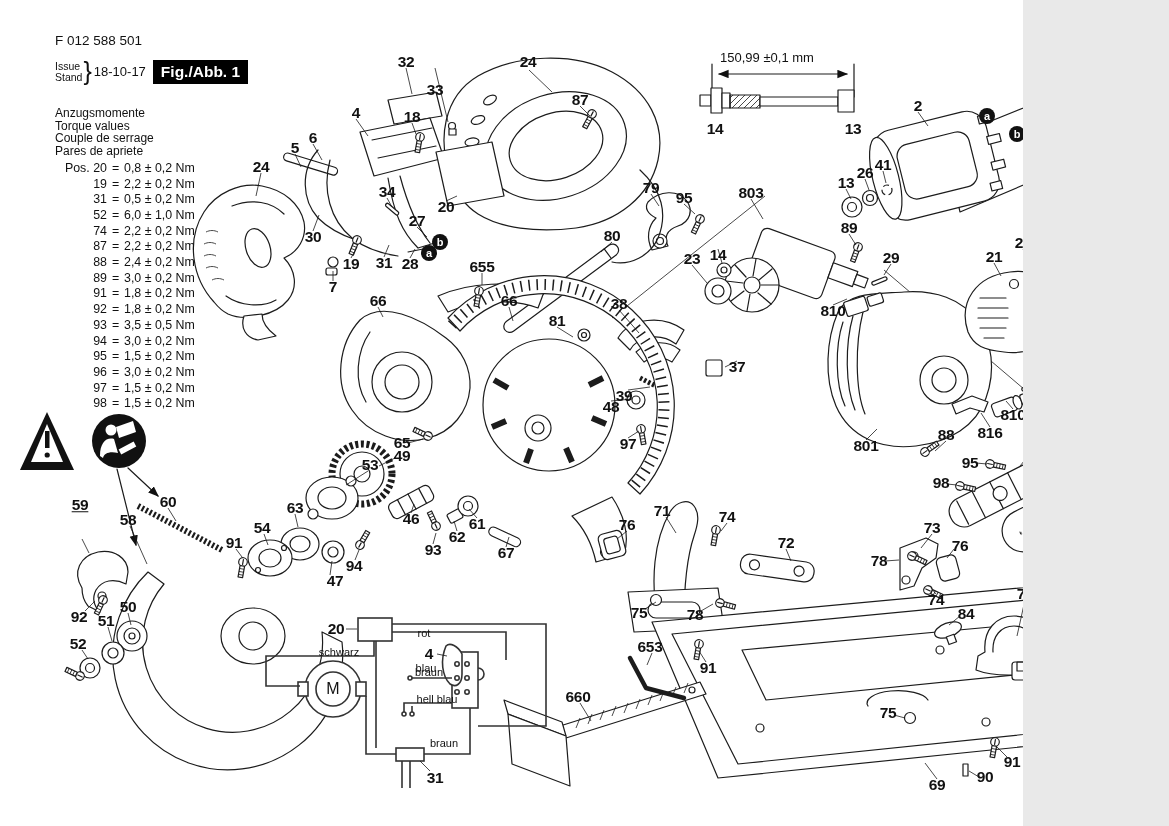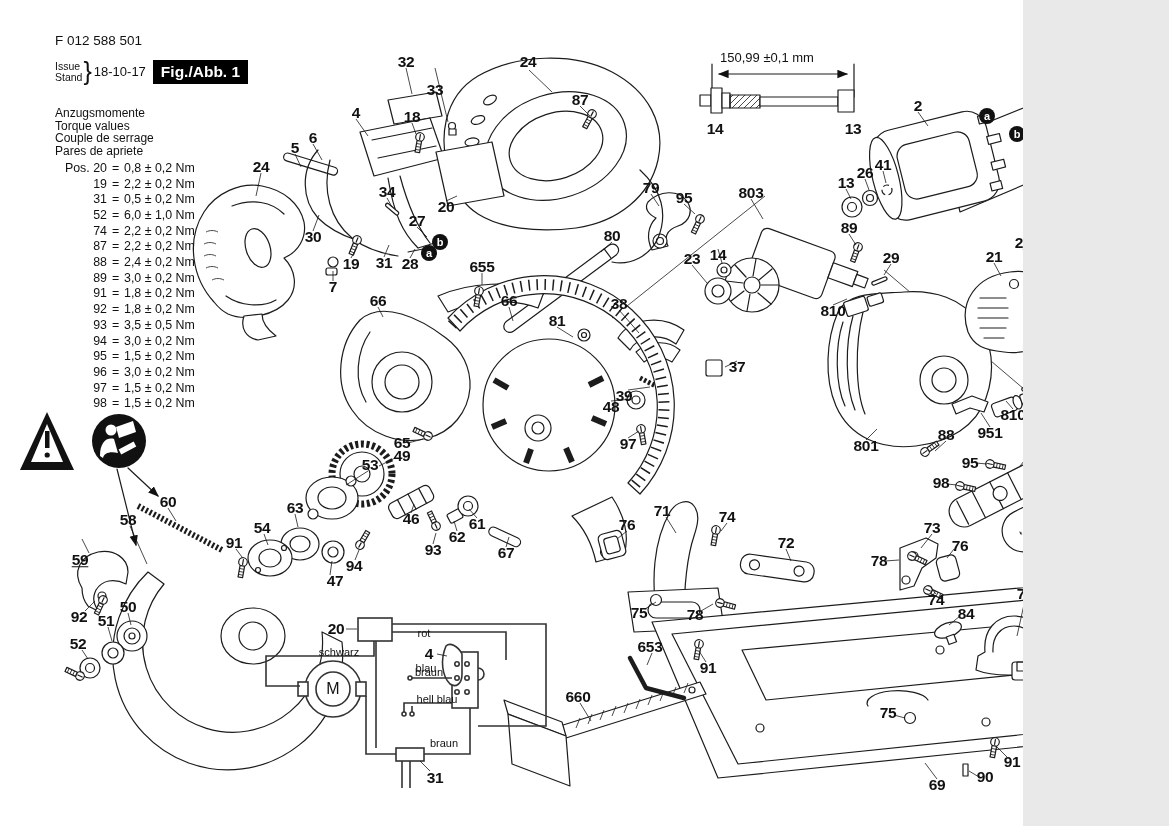--- a/index.html
+++ b/index.html
@@ -556,21 +556,21 @@
     <div class="callout" style="left: 718px; top: 255px;">14</div>
     <div class="callout" style="left: 619px; top: 304px;">38</div>
     <div class="callout" style="left: 557px; top: 321px;">81</div>
     <div class="callout" style="left: 833px; top: 311px;">810</div>
     <div class="callout" style="left: 1041px; top: 359px;">29</div>
     <div class="callout" style="left: 737px; top: 367px;">37</div>
     <div class="callout" style="left: 624px; top: 396px;">39</div>
     <div class="callout" style="left: 611px; top: 407px;">48</div>
     <div class="callout" style="left: 628px; top: 444px;">97</div>
     <div class="callout" style="left: 1013px; top: 415px;">810</div>
-    <div class="callout" style="left: 990px; top: 433px;">951</div>
+    <div class="callout" style="left: 990px; top: 433px;">816</div>
     <div class="callout" style="left: 946px; top: 435px;">88</div>
     <div class="callout" style="left: 866px; top: 446px;">801</div>
     <div class="callout" style="left: 1071px; top: 420px;">22</div>
     <div class="callout" style="left: 970px; top: 463px;">95</div>
     <div class="callout" style="left: 941px; top: 483px;">98</div>
     <div class="callout" style="left: 1065px; top: 553px;">97</div>
     <div class="callout" style="left: 402px; top: 443px;">65</div>
     <div class="callout" style="left: 402px; top: 456px;">49</div>
     <div class="callout" style="left: 370px; top: 465px;">53</div>
     <div class="callout" style="left: 411px; top: 519px;">46</div>
@@ -578,21 +578,21 @@
     <div class="callout" style="left: 457px; top: 537px;">62</div>
     <div class="callout" style="left: 433px; top: 550px;">93</div>
     <div class="callout" style="left: 506px; top: 553px;">67</div>
     <div class="callout" style="left: 354px; top: 566px;">94</div>
     <div class="callout" style="left: 329px; top: 581px; margin-left: 6px;">47</div>
     <div class="callout" style="left: 295px; top: 508px;">63</div>
     <div class="callout" style="left: 262px; top: 528px;">54</div>
     <div class="callout" style="left: 234px; top: 543px;">91</div>
     <div class="callout" style="left: 168px; top: 502px;">60</div>
     <div class="callout" style="left: 128px; top: 520px;">58</div>
-    <div class="callout" style="left: 80px; top: 560px; text-decoration: underline;">59</div>
+    <div class="callout" style="left: 80px; top: 505px; text-decoration: underline;">59</div>
     <div class="callout" style="left: 79px; top: 617px;">92</div>
     <div class="callout" style="left: 128px; top: 607px;">50</div>
     <div class="callout" style="left: 106px; top: 621px;">51</div>
     <div class="callout" style="left: 78px; top: 644px;">52</div>
     <div class="callout" style="left: 336px; top: 629px;">20</div>
     <div class="callout" style="left: 429px; top: 654px;">4</div>
     <div class="callout" style="left: 435px; top: 778px;">31</div>
     <div class="callout" style="left: 627px; top: 525px;">76</div>
     <div class="callout" style="left: 662px; top: 511px;">71</div>
     <div class="callout" style="left: 727px; top: 517px;">74</div>

